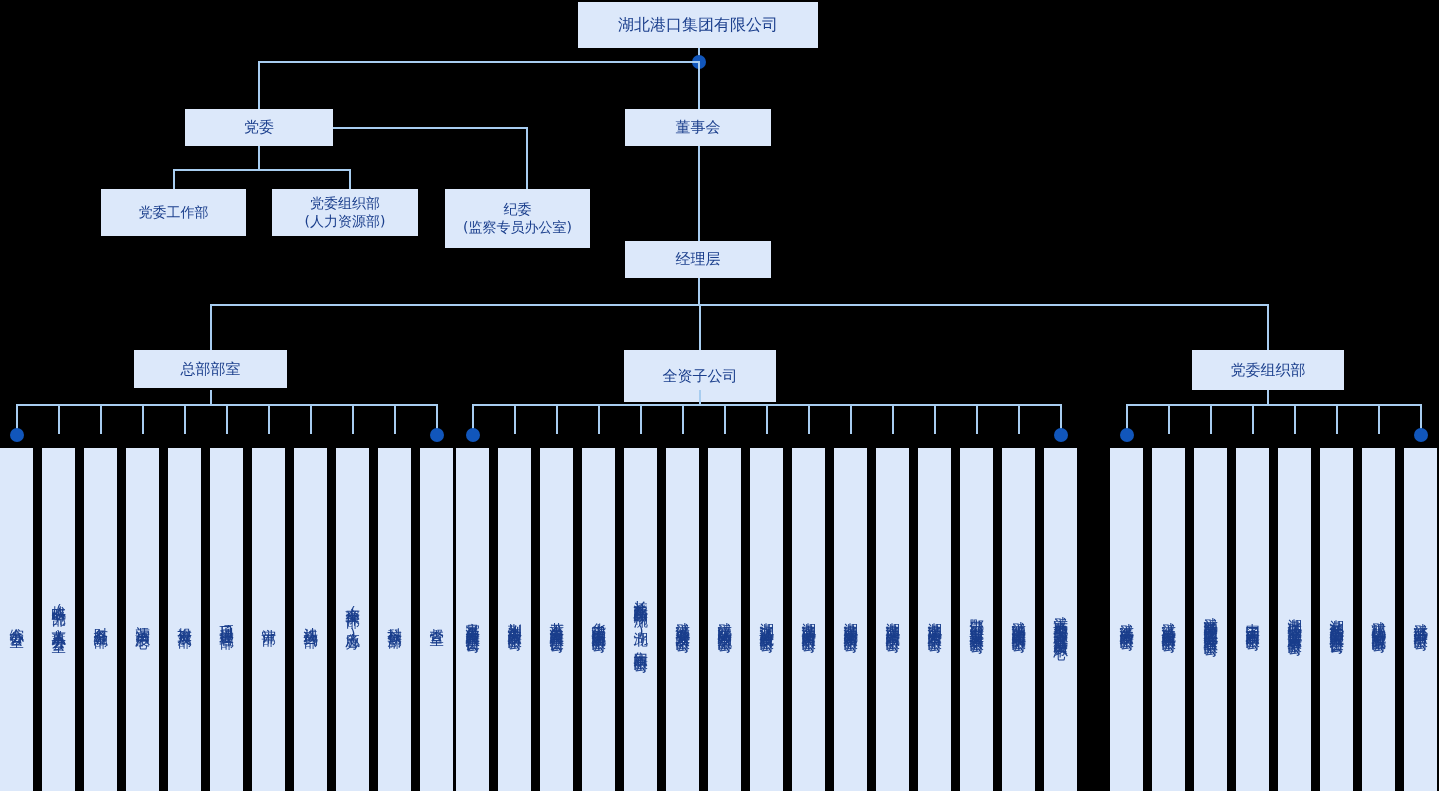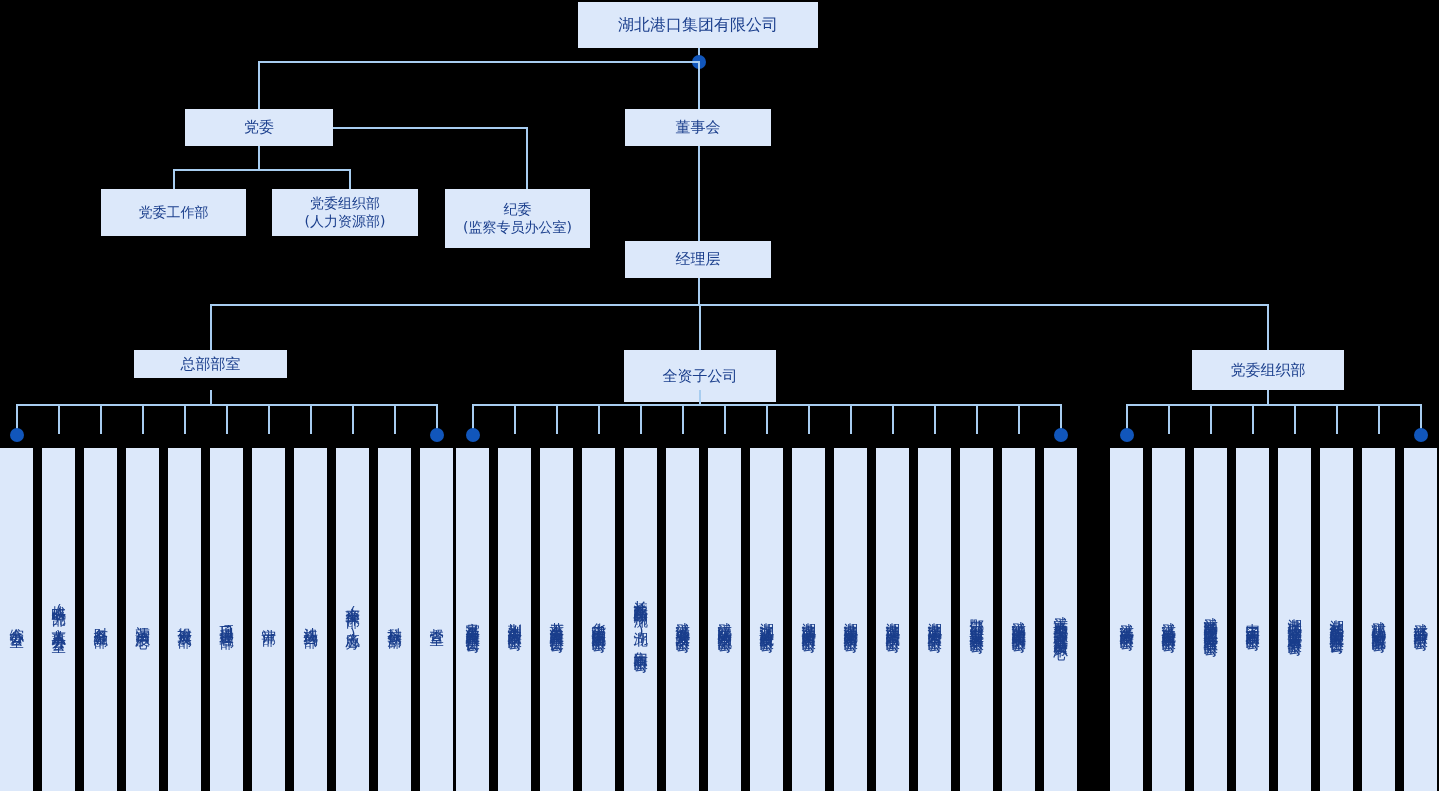--- a/index.html
+++ b/index.html
@@ -94,21 +94,21 @@
 
   <div class="vline" style="left:698px; top:146px; height:95px;"></div>
   <div class="node" style="left:625px; top:241px; width:146px; height:37px;text-align:right;">经理层</div>
 
   <div class="vline" style="left:698px; top:278px; height:27px;"></div>
   <div class="hline" style="left:210px; top:304px; width:1059px;"></div>
   <div class="vline" style="left:210px; top:304px; height:46px;"></div>
   <div class="vline" style="left:699px; top:304px; height:46px;"></div>
   <div class="vline" style="left:1267px; top:304px; height:46px;"></div>
 
-  <div class="node" style="left:134px; top:350px; width:153px; height:28px;">总部部室</div>
+  <div class="node" style="left:134px; top:350px; width:153px; height:38px;">总部部室</div>
   <div class="node" style="left:624px; top:350px; width:152px; height:52px;">全资子公司</div>
   <div class="node" style="left:1192px; top:350px; width:152px; height:40px;">党委组织部</div>
 
   <div id="leaf-layer">
       <div class="vline" style="left: 210px; top: 390px; height: 14px;"></div>
       <div class="hline" style="left: 16.5px; top: 404px; width: 420px;"></div>
       <div class="vline" style="left: 15.5px; top: 404px; height: 30px;"></div>
       <div class="leaf" style="left: 0px; top: 448px; width: 33px; height: 343px;">
         <span>综合办公室</span>
       </div>

